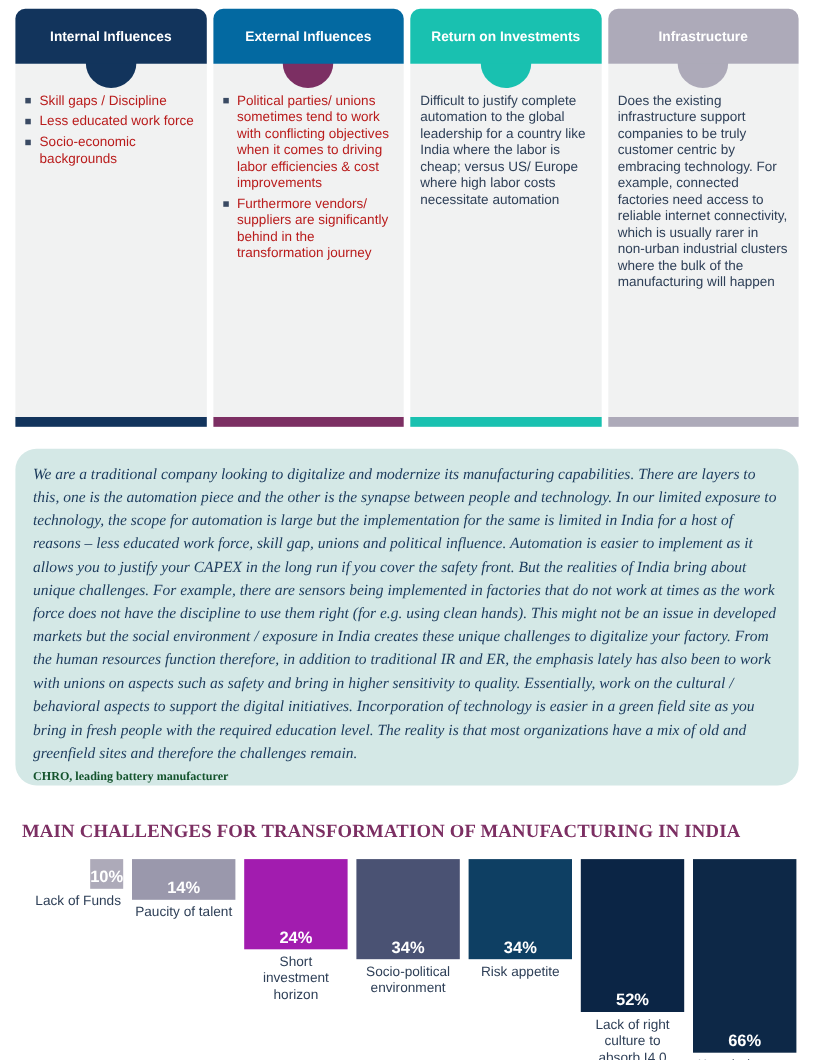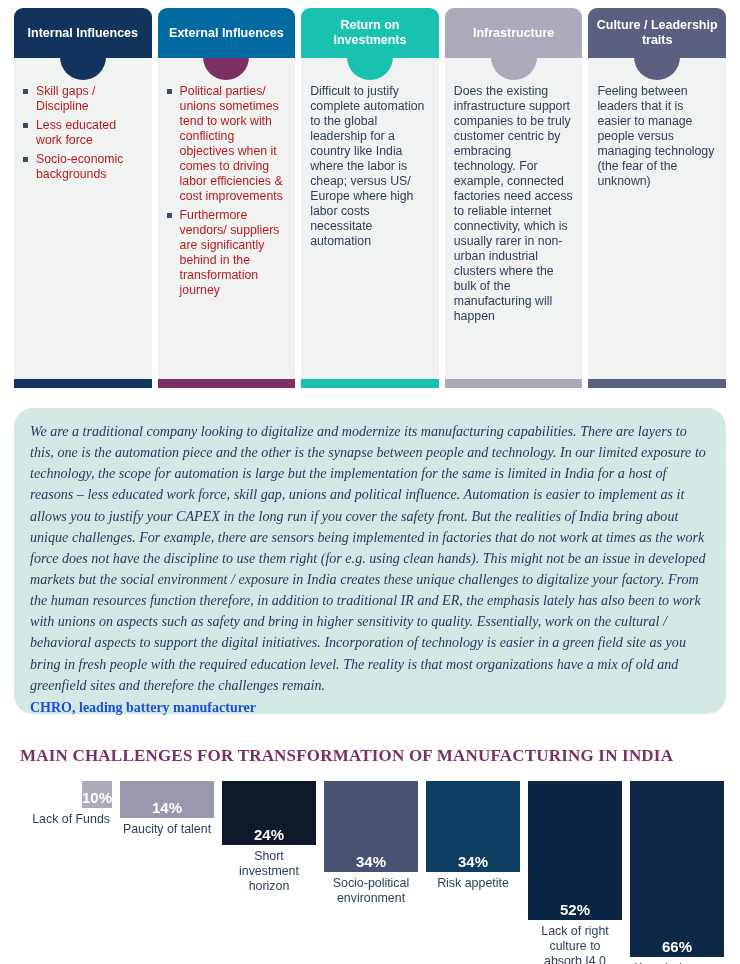--- a/index.html
+++ b/index.html
@@ -50,21 +50,21 @@
     position:absolute;left:14px;top:408px;width:712px;height:306px;
     background:#d4e8e6;box-sizing:border-box;padding:13px 16px 10px 16px;border-radius:19px;
   }
   .quote-text{
     font-family:"Liberation Serif", serif;font-style:italic;
     font-size:14.1px;line-height:1.50;color:#1b3a5c;margin:0;
     text-align:left;
   }
   .quote-attr{
     font-family:"Liberation Serif", serif;font-style:normal;font-weight:bold;
-    font-size:14px;line-height:1.3;color:#1d4ed8;margin:3px 0 0 0;
+    font-size:11px;line-height:1.3;color:#14532d;margin:3px 0 0 0;
   }
 
   
   .chart-title{
     position:absolute;left:20px;top:746px;
     font-size:17px;font-weight:bold;letter-spacing:.2px;
     color:#7c2f63;font-family:"Liberation Serif", serif;
   }
   .chart{
     position:absolute;left:18px;top:781px;width:706px;height:180px;
@@ -133,30 +133,20 @@
     <div class="col-head" style="background: rgb(173, 170, 185); color: rgb(255, 255, 255);">
       <span>Infrastructure</span>
     </div>
     <div class="col-notch" style="background: rgb(173, 170, 185);"></div>
     <div class="col-body">
       <p class="para">Does the existing infrastructure support companies to be truly customer centric by embracing technology. For example, connected factories need access to reliable internet connectivity, which is usually rarer in non-urban industrial clusters where the bulk of the manufacturing will happen</p>
     </div>
     <div class="col-foot" style="background: rgb(173, 170, 185);"></div>
   </div>
 
-  <div class="col">
-    <div class="col-head" style="background: rgb(91, 95, 128);">
-      <span>Culture / Leadership traits</span>
-    </div>
-    <div class="col-notch" style="background: rgb(91, 95, 128);"></div>
-    <div class="col-body">
-      <p class="para">Feeling between leaders that it is easier to manage people versus managing technology (the fear of the unknown)</p>
-    </div>
-    <div class="col-foot" style="background: rgb(91, 95, 128);"></div>
-  </div>
 
 </div>
 
 <div class="quote-box">
   <p class="quote-text">We are a traditional company looking to digitalize and modernize its manufacturing capabilities. There are layers to this, one is the automation piece and the other is the synapse between people and technology. In our limited exposure to technology, the scope for automation is large but the implementation for the same is limited in India for a host of reasons – less educated work force, skill gap, unions and political influence. Automation is easier to implement as it allows you to justify your CAPEX in the long run if you cover the safety front. But the realities of India bring about unique challenges. For example, there are sensors being implemented in factories that do not work at times as the work force does not have the discipline to use them right (for e.g. using clean hands). This might not be an issue in developed markets but the social environment / exposure in India creates these unique challenges to digitalize your factory. From the human resources function therefore, in addition to traditional IR and ER, the emphasis lately has also been to work with unions on aspects such as safety and bring in higher sensitivity to quality. Essentially, work on the cultural / behavioral aspects to support the digital initiatives.  Incorporation of technology is easier in a green field site as you bring in fresh people with the required education level. The reality is that most organizations have a mix of old and greenfield sites and therefore the challenges remain.</p>
   <p class="quote-attr">CHRO, leading battery manufacturer</p>
 </div>
 
 <div class="chart-title">MAIN CHALLENGES FOR TRANSFORMATION OF MANUFACTURING IN INDIA</div>
 <div class="chart">
@@ -166,21 +156,21 @@
       </div>
       <div class="bar-label">Lack of Funds</div>
     </div>
     <div class="bar-col" style="width: 94px; margin-right: 8px;">
       <div class="bar" style="height: 37px; background: rgb(154, 152, 172);">
         <span class="bar-pct">14%</span>
       </div>
       <div class="bar-label">Paucity of talent</div>
     </div>
     <div class="bar-col" style="width: 94px; margin-right: 8px;">
-      <div class="bar" style="height: 64px; background: #0f172a;">
+      <div class="bar" style="height: 82px; background: #a21caf;">
         <span class="bar-pct">24%</span>
       </div>
       <div class="bar-label">Short investment horizon</div>
     </div>
     <div class="bar-col" style="width: 94px; margin-right: 8px;">
       <div class="bar" style="height: 91px; background: rgb(74, 82, 115);">
         <span class="bar-pct">34%</span>
       </div>
       <div class="bar-label">Socio-political environment</div>
     </div>

